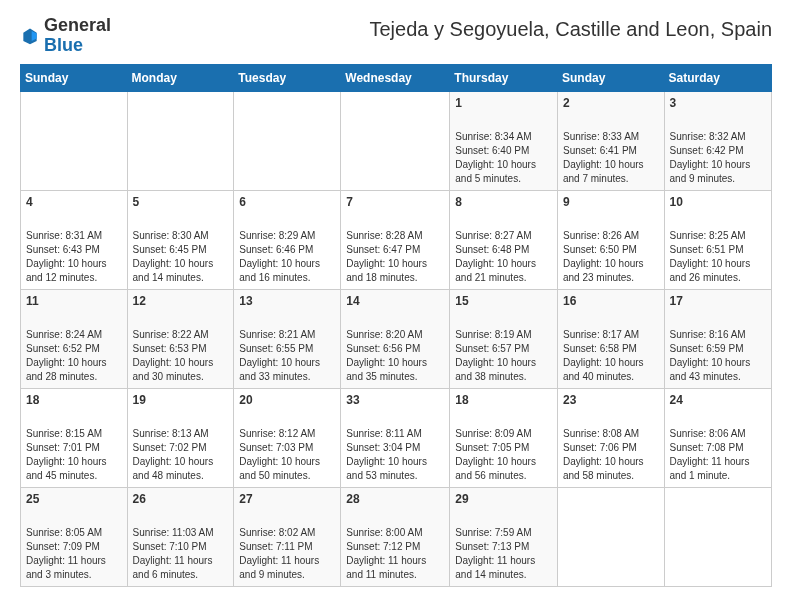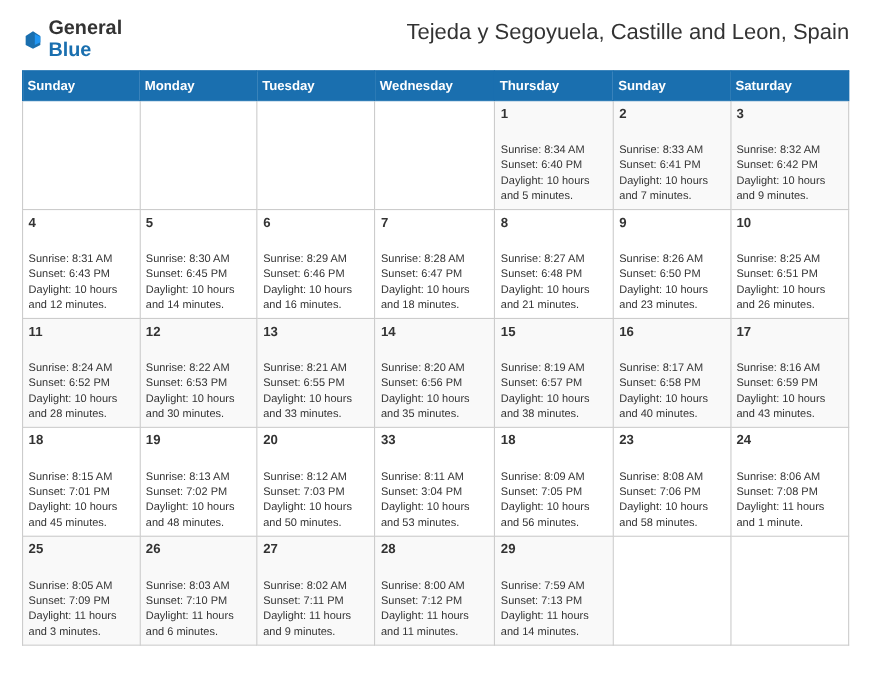--- a/index.html
+++ b/index.html
@@ -283,21 +283,21 @@
       </tr>
       <tr>
         <td>
           <span class="day-number">25</span>
           <div class="day-info">Sunrise: 8:05 AM
 Sunset: 7:09 PM
 Daylight: 11 hours and 3 minutes.</div>
         </td>
         <td>
           <span class="day-number">26</span>
-          <div class="day-info">Sunrise: 8:03 AM
+          <div class="day-info">Sunrise: 11:03 AM
 Sunset: 7:10 PM
 Daylight: 11 hours and 6 minutes.</div>
         </td>
         <td>
           <span class="day-number">27</span>
           <div class="day-info">Sunrise: 8:02 AM
 Sunset: 7:11 PM
 Daylight: 11 hours and 9 minutes.</div>
         </td>
         <td>

